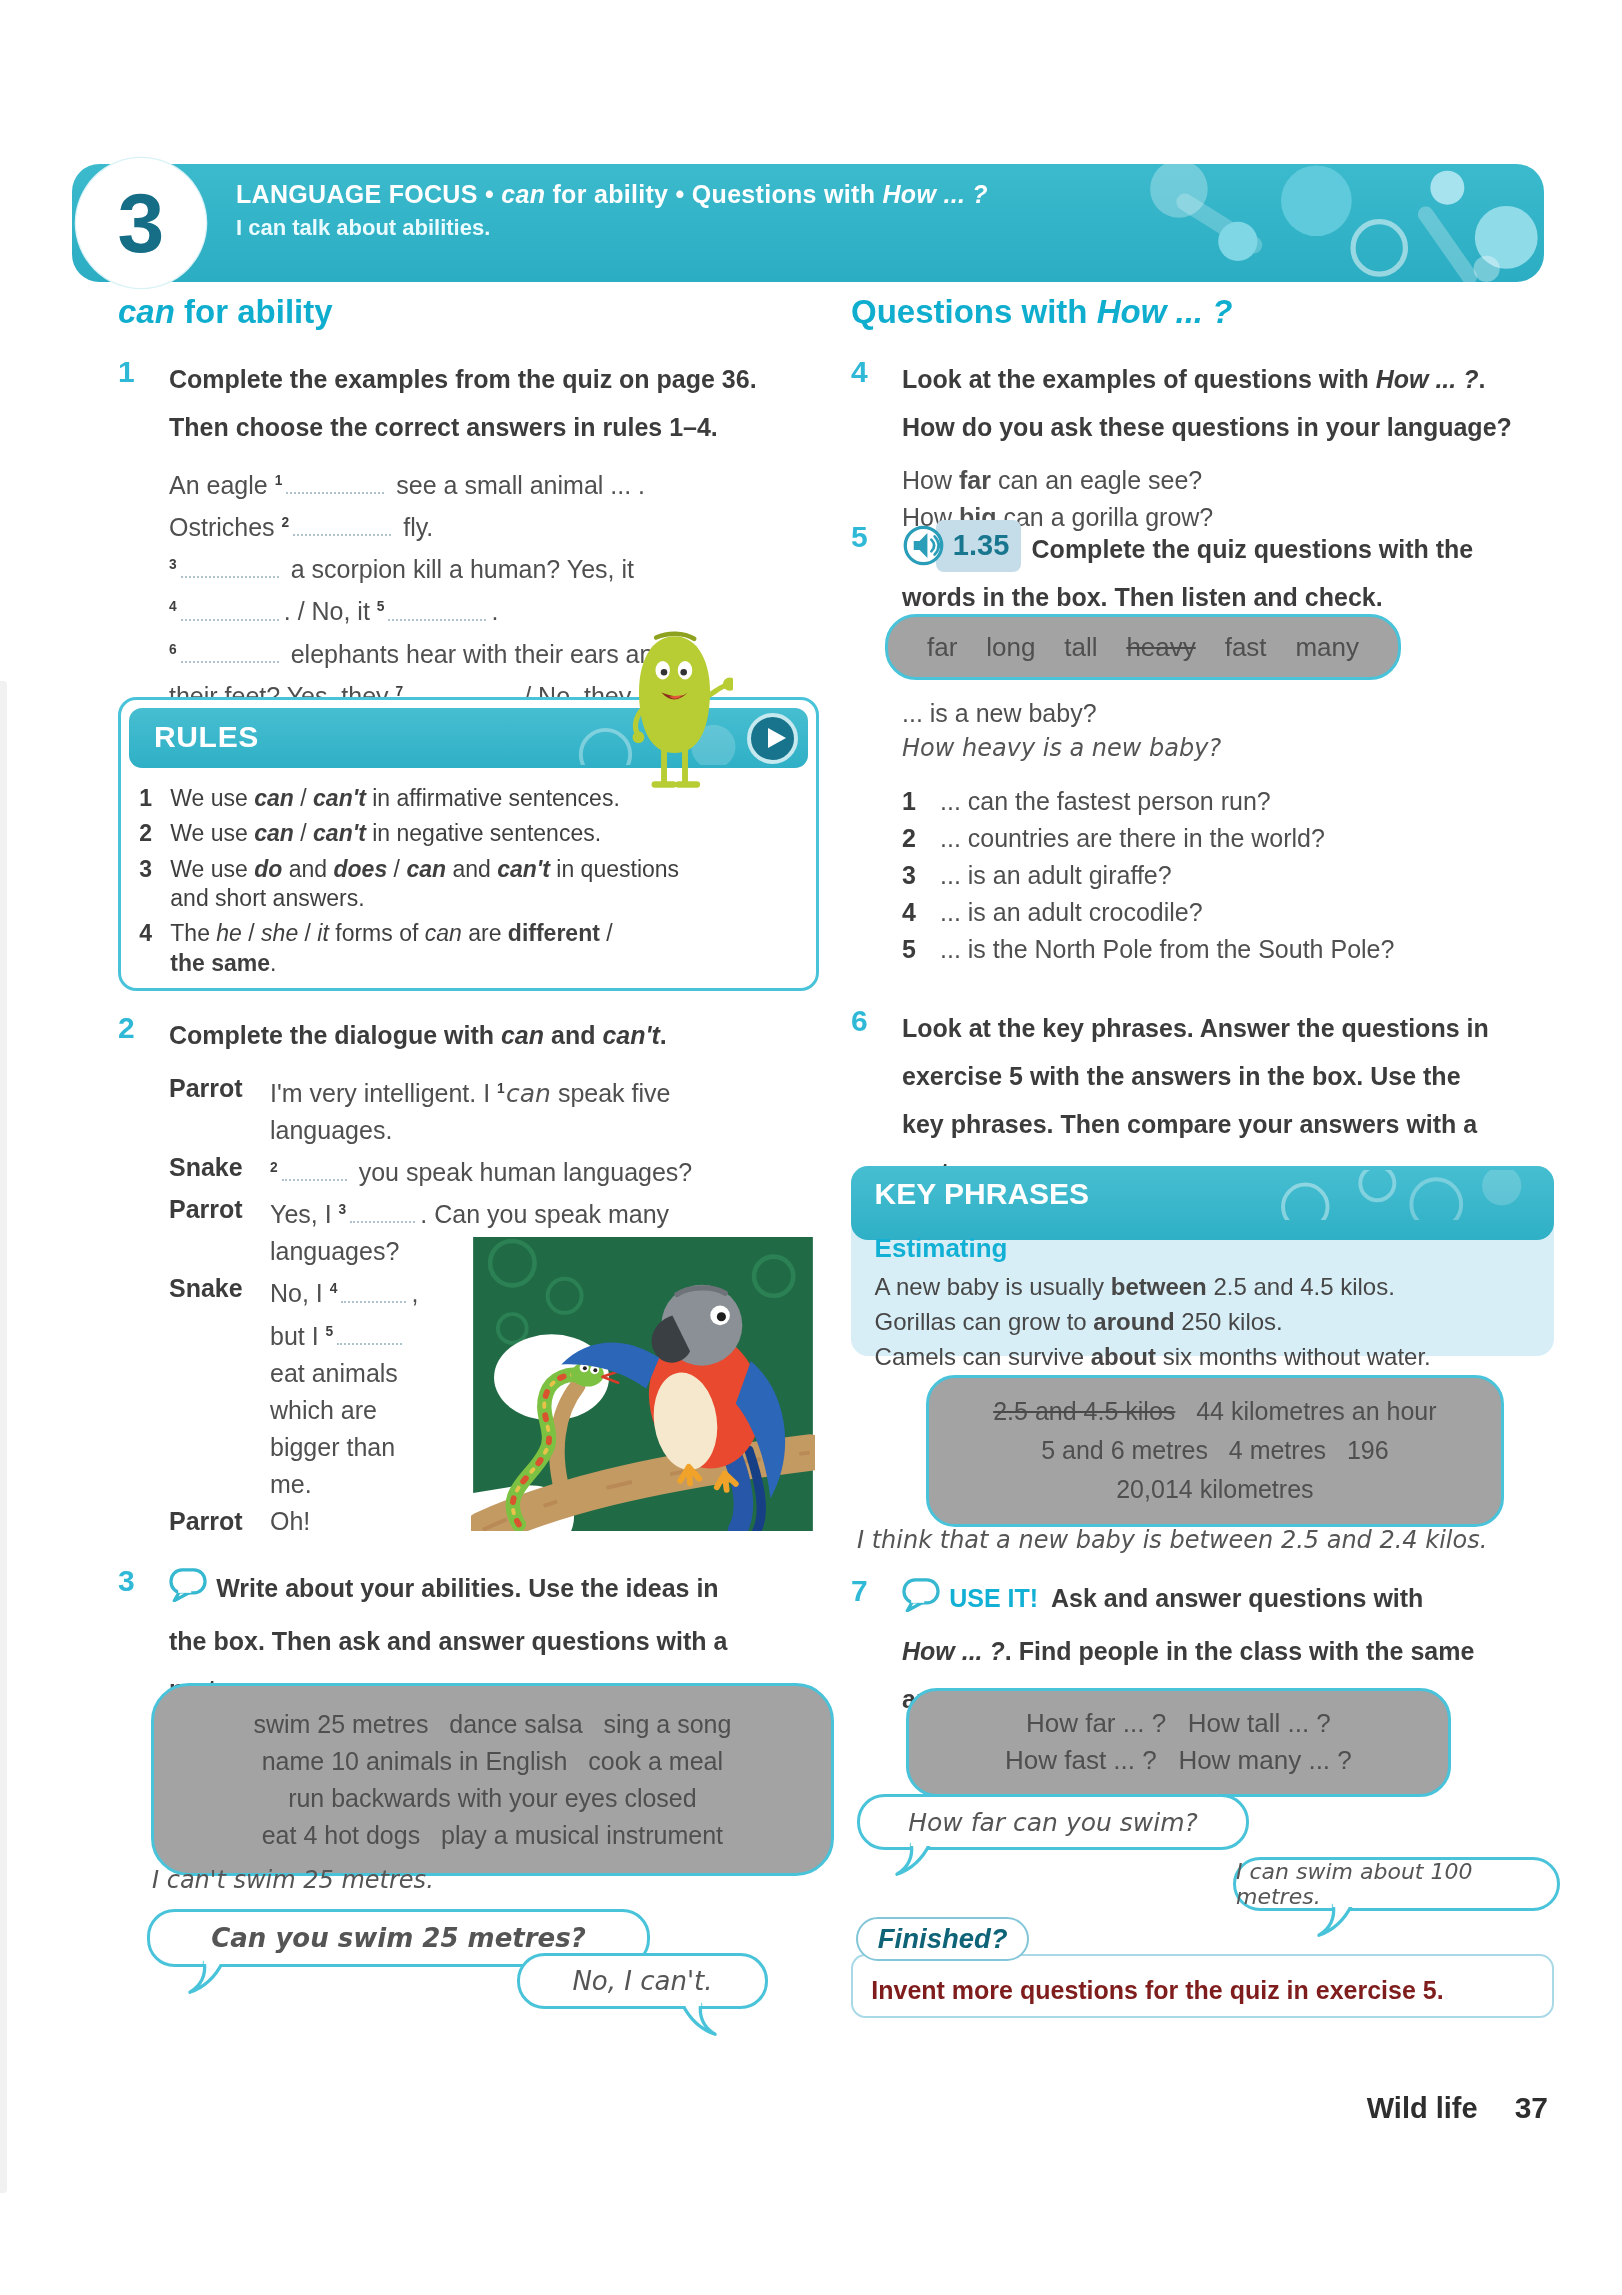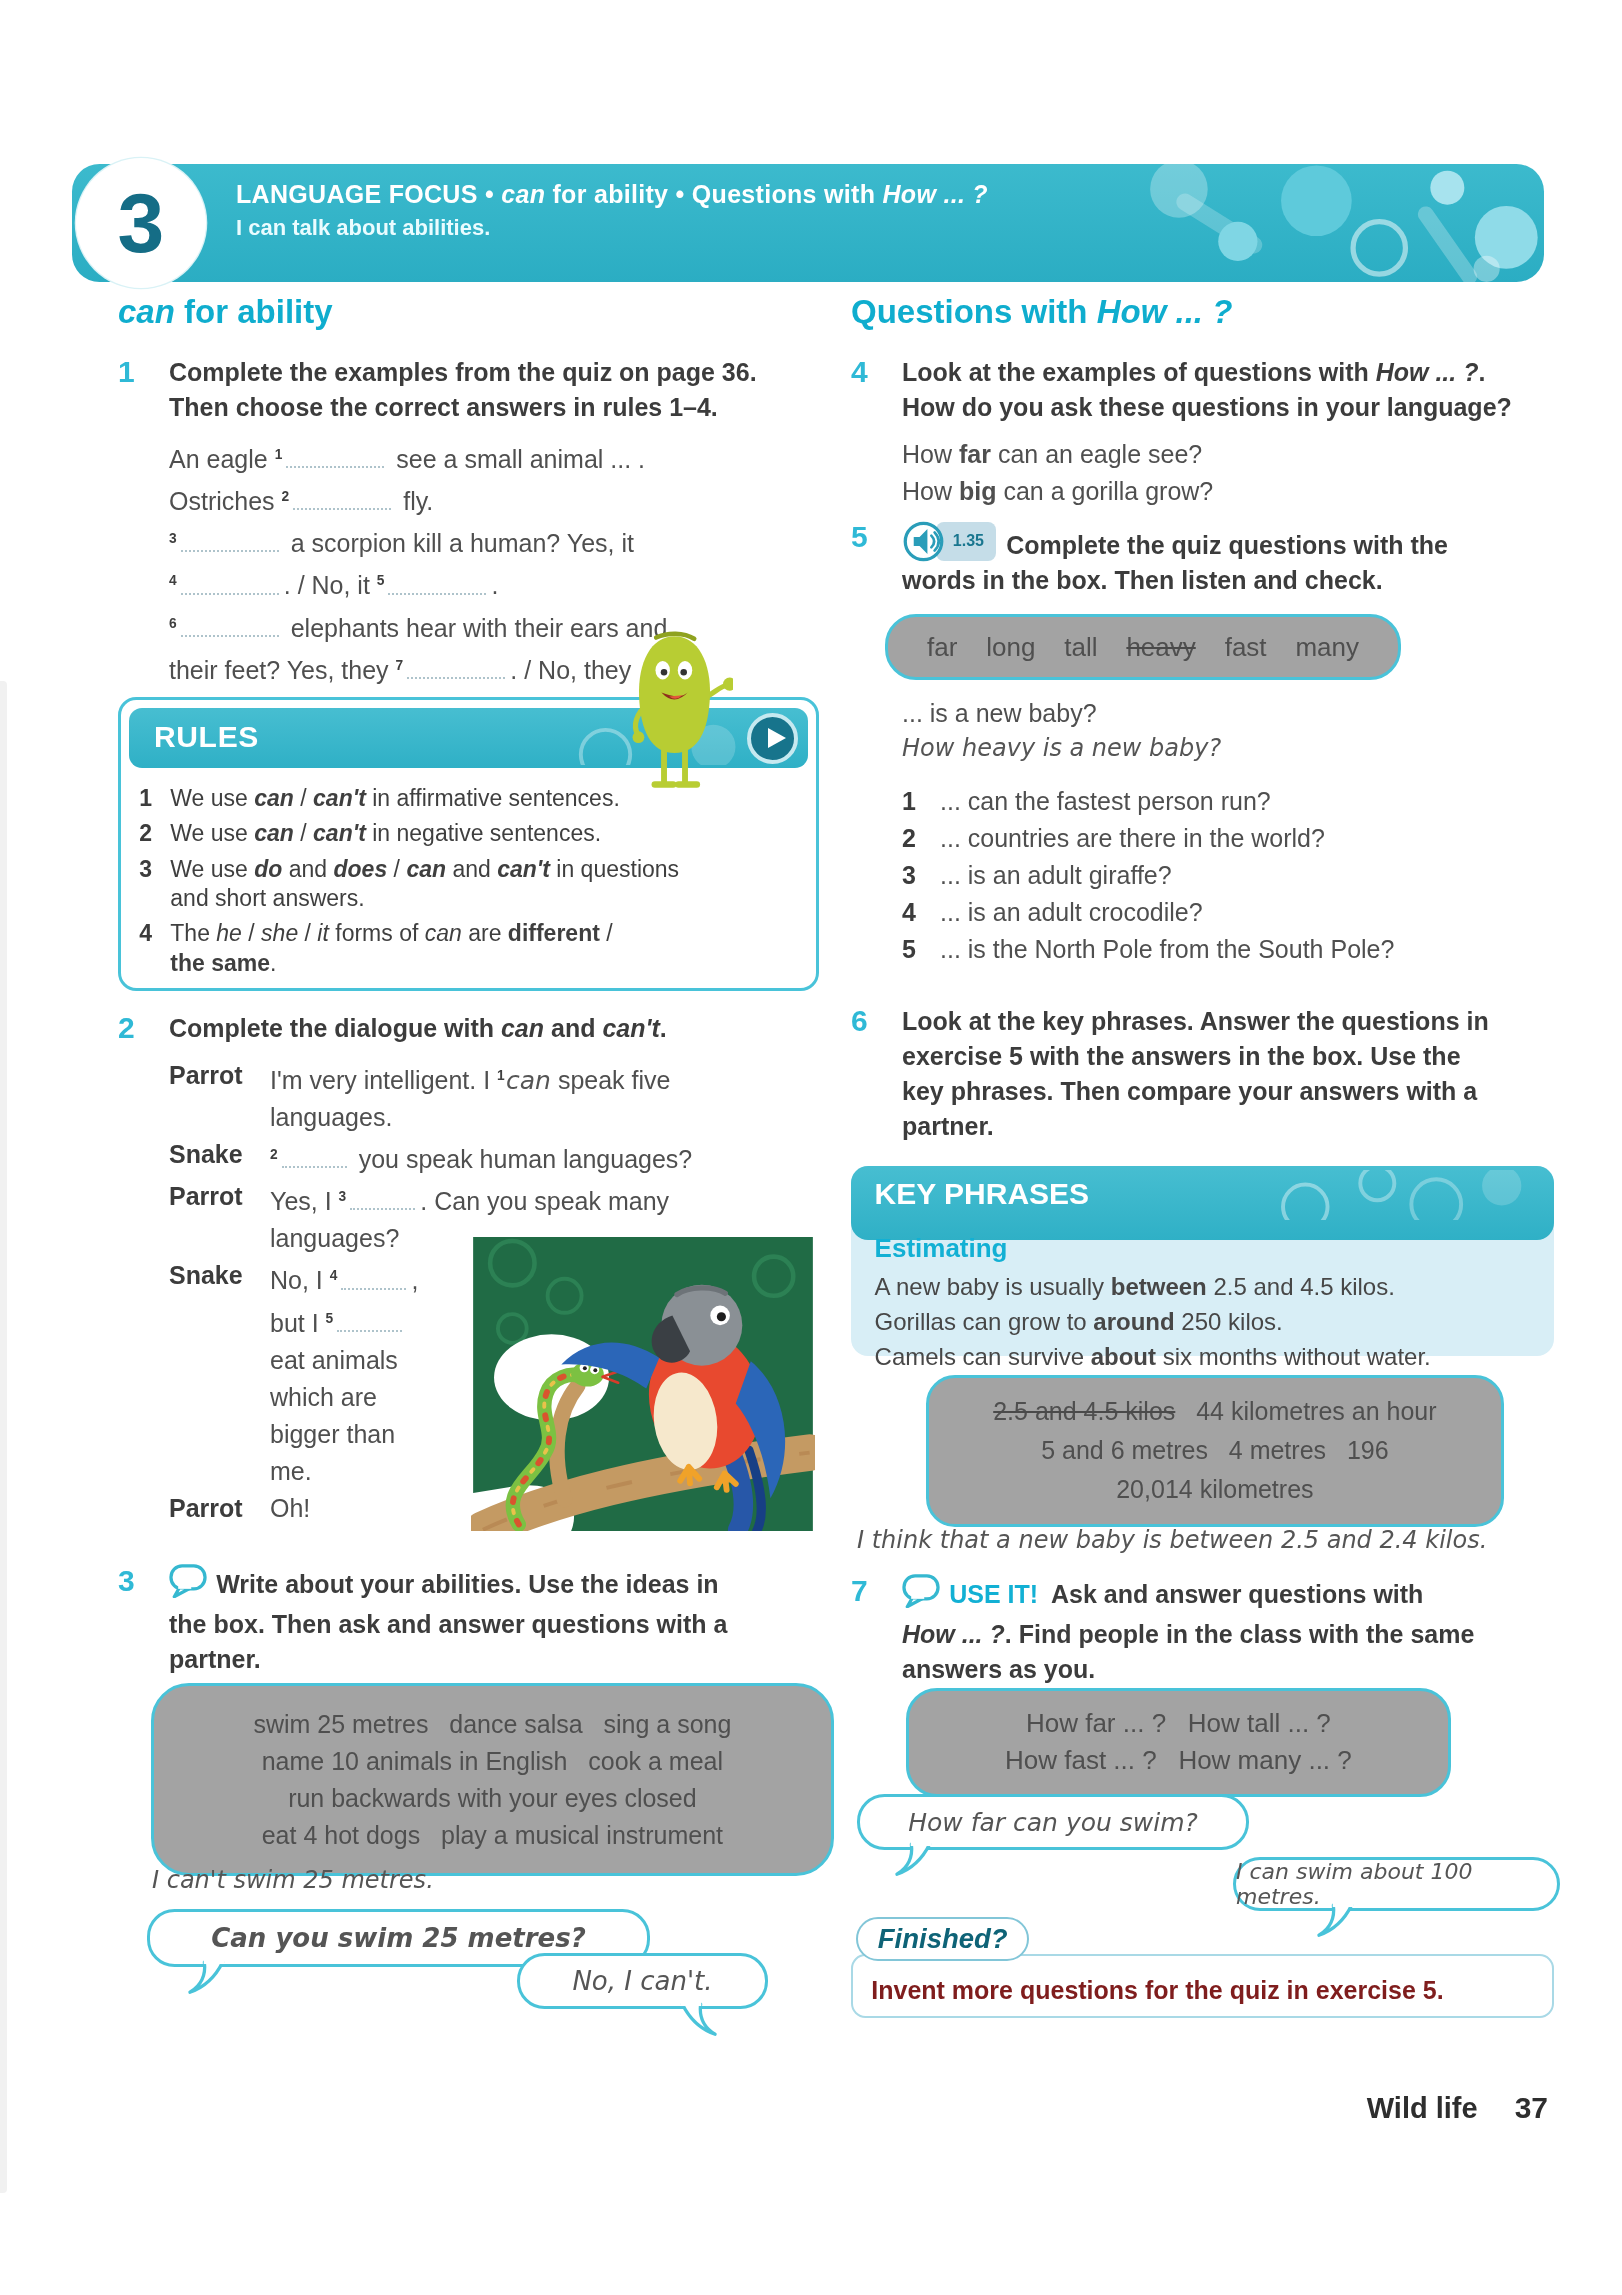--- a/index.html
+++ b/index.html
@@ -27,21 +27,21 @@
   .banner-sub{font-size:22px;font-weight:700;color:#eafcff;margin-top:6.5px;}
   .bdeco{position:absolute;right:5.2px;top:0;}
 
   
   .colhead{font-size:33px;font-weight:700;color:#0fadce;margin:0;}
 
   
   .ex{}
   .exnum{position:absolute;left:0;top:0;width:46px;color:#2fb9d6;font-weight:700;font-size:30px;}
   .excontent{margin-left:51px;}
-  .instr{font-size:25px;font-weight:700;color:#3c3c3c;line-height:35px;margin:0 0 10.5px 0;}
+  .instr{font-size:25px;font-weight:700;color:#3c3c3c;line-height:48px;margin:0 0 10.5px 0;}
   .body-text{font-size:25px;line-height:37px;color:#4f4f4f;}
   .useit{color:#12b0d4;font-weight:800;}
 
   
   .hw{font-family:"DejaVu Sans",sans-serif;font-style:italic;color:#555;}
   .hwline{font-family:"DejaVu Sans",sans-serif;font-style:italic;font-size:24px;color:#555;}
 
   
   .rules{border:3.3px solid #49c3d9;border-radius:18.3px;background:#fff;}
   .rules-header{position:absolute;left:7.9px;right:7.9px;top:7.9px;height:60px;border-radius:13px;
@@ -84,21 +84,21 @@
   .fin-pill{border:2.6px solid #82c6d8;border-radius:22px;background:#fff;padding:3.9px 19.6px;color:#0e6377;
             font-weight:700;font-style:italic;font-size:27.5px;z-index:3;}
   .fin-box{border:2.6px solid #a9d9e6;border-radius:14.4px;background:#fff;padding:19.6px 18.3px 11.8px;
            font-weight:700;font-size:25px;color:#7f1d1d;}
 
   .footer{font-weight:700;color:#2e2e2e;font-size:29px;}
   .footer .pnum{margin-left:37px;font-size:30px;}
 
   .audio-wrap{display:inline-flex;align-items:center;vertical-align:-9.2px;margin-right:10.5px;}
   .track{background:#c5dde8;border-radius:7.9px;padding:1.3px 11.8px 2.6px 17px;margin-left:-9.2px;
-         color:#19768f;font-weight:700;font-size:16px;z-index:0;}
+         color:#19768f;font-weight:700;font-size:29px;z-index:0;}
   .bubble-ico{display:inline-block;vertical-align:-5.2px;margin-right:9.2px;}
   .edge{background:#e9e9e9;opacity:.65;border-radius:0 3.9px 3.9px 0;}
 </style>
 </head>
 <body>
 
 <div class="edge abs" style="left:0;top:681px;width:6.5px;height:1512px;"></div>
 
 <header class="banner abs" style="left:72px;top:164px;width:1472px;height:118px;">
   <svg class="bdeco" width="419" height="118" viewBox="0 0 640 180">

